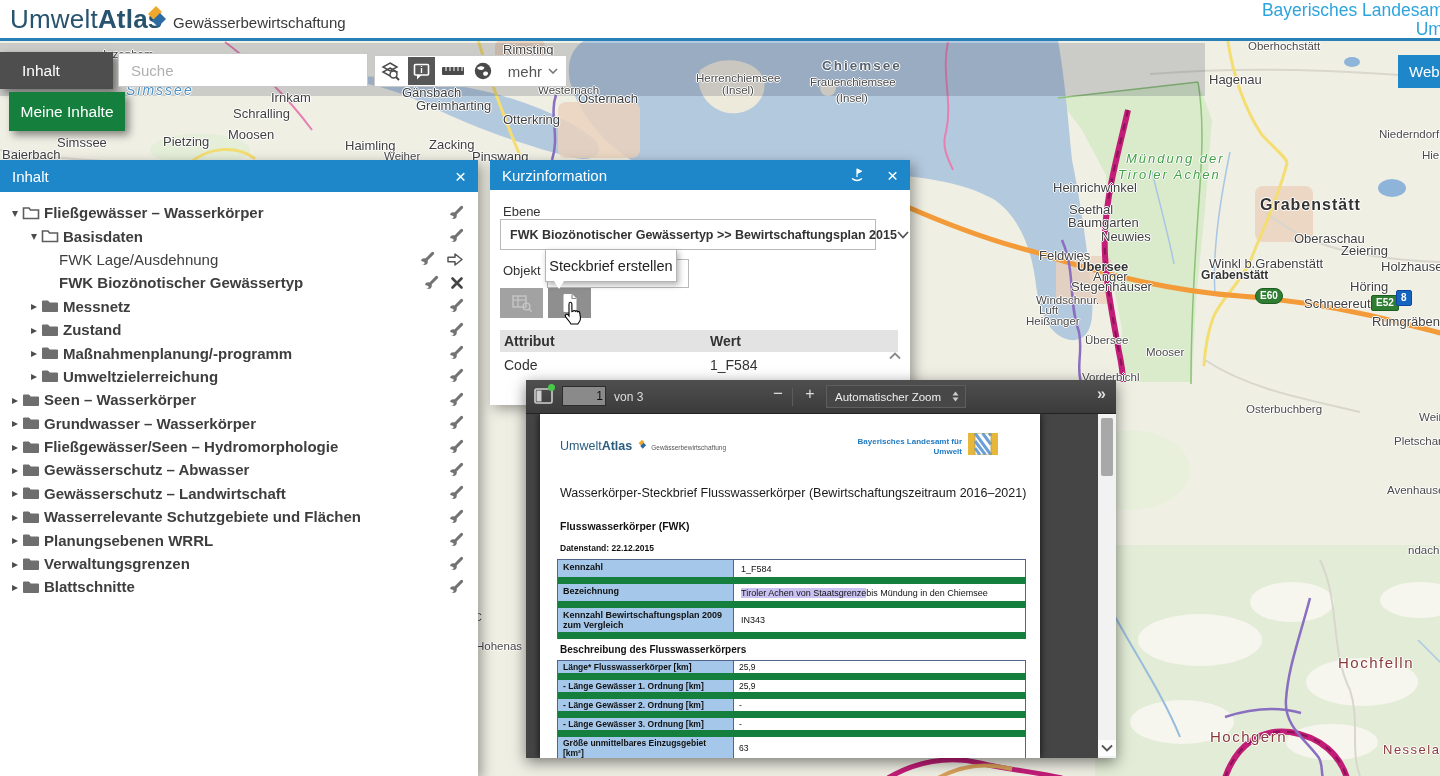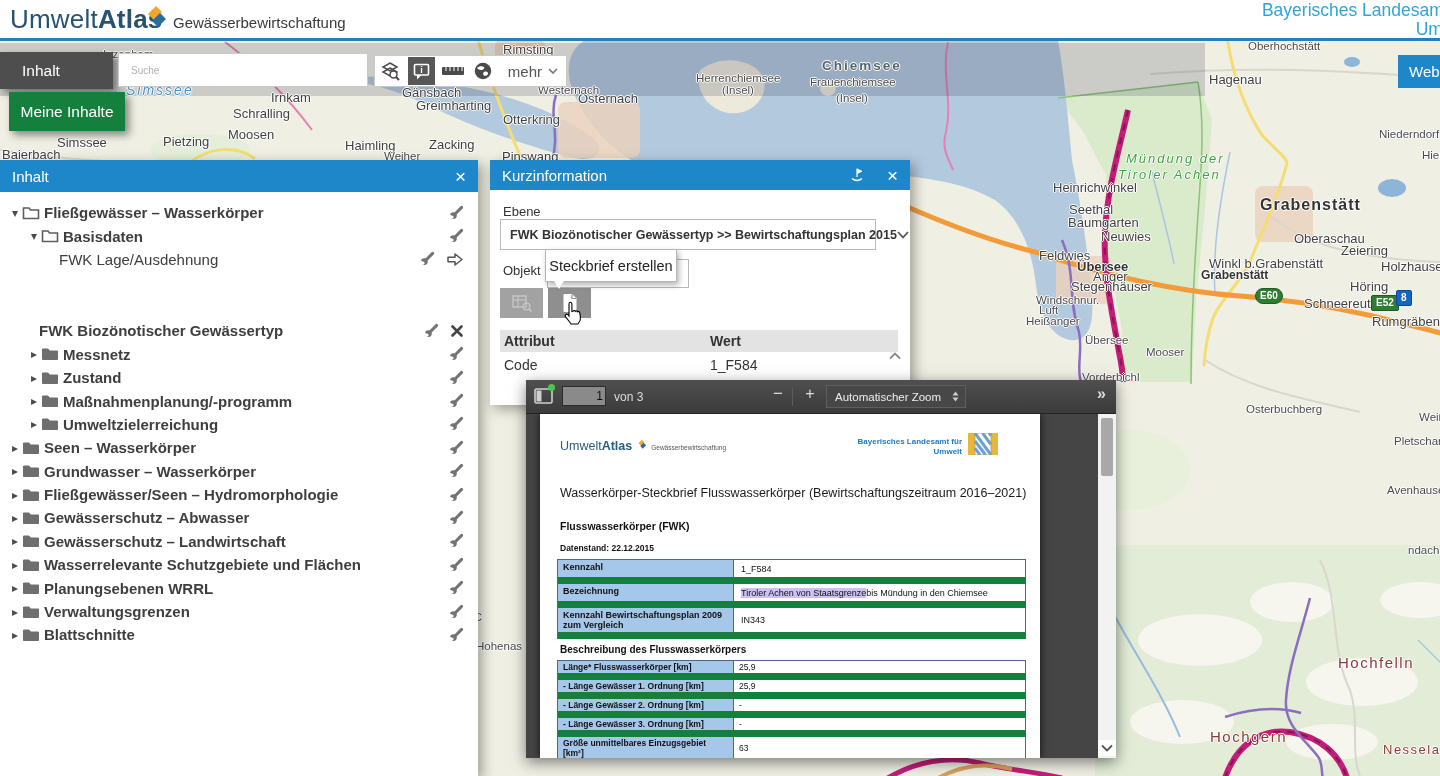--- a/index.html
+++ b/index.html
@@ -38,21 +38,21 @@
 
   
   #btn-inhalt{position:absolute;left:0;top:52px;width:113px;height:37px;background:#4e4e4e;color:#fff;
               font-size:15.5px;line-height:37px;padding-left:22px;box-sizing:border-box;z-index:12;
               box-shadow:4px 4px 8px rgba(0,0,0,.45);cursor:pointer;}
   #btn-meine{position:absolute;left:9px;top:92px;width:116px;height:39px;background:#15803d;color:#fff;
              font-size:15.5px;line-height:39px;text-align:center;z-index:12;
              box-shadow:4px 4px 8px rgba(0,0,0,.45);cursor:pointer;}
   #search-box{position:absolute;left:118px;top:53px;width:250px;height:34px;background:#fff;
               border:1px solid #c9c9c9;box-sizing:border-box;z-index:12;}
-  #search-box input{width:100%;height:100%;border:0;outline:none;padding:0 12px;font-size:10px;
+  #search-box input{width:100%;height:100%;border:0;outline:none;padding:0 12px;font-size:15px;
               font-family:"Liberation Sans",sans-serif;box-sizing:border-box;color:#6d28d9;}
   #search-box input::placeholder{color:#b0b0b0;}
   #toolbar{position:absolute;left:374px;top:55px;width:193px;height:32px;background:#fff;
            border:1px solid #c9c9c9;box-sizing:border-box;display:flex;align-items:center;z-index:12;}
   .tb-btn{width:32px;height:30px;display:flex;align-items:center;justify-content:center;cursor:pointer;}
   .tb-btn.dark{background:#575757;width:30px;height:28px;margin:0 3px;}
   #mehr-btn{display:flex;align-items:center;gap:6px;padding:0 8px 0 10px;cursor:pointer;
             color:#555;font-size:15px;height:100%;}
   #btn-webkarten{position:absolute;left:1398px;top:55px;width:95px;height:33px;background:#1d87c9;color:#fff;
             font-size:15px;line-height:33px;padding-left:11px;box-sizing:border-box;z-index:12;cursor:pointer;}
@@ -250,21 +250,21 @@
       <span class="ml pl" style="left: 228px; top: 127px;">Moosen</span>
       <span class="ml pl" style="left: 233px; top: 106px;">Schralling</span>
       <span class="ml pl" style="left: 271px; top: 90px;">Irnkam</span>
       <span class="ml pl" style="left: 345px; top: 138px;">Haimling</span>
       <span class="ml pl s" style="left: 384px; top: 150px;">Weiher</span>
       <span class="ml pl" style="left: 429px; top: 137px;">Zacking</span>
       <span class="ml pl" style="left: 402px; top: 85px;">Gänsbach</span>
       <span class="ml pl" style="left: 416px; top: 98px;">Greimharting</span>
       <span class="ml pl" style="left: 503px; top: 112px;">Otterkring</span>
       <span class="ml pl" style="left: 578px; top: 91px;">Osternach</span>
-      <span class="ml pl" style="left: 502px; top: 149px;">Pinswang</span>
+      <span class="ml pl" style="left: 472px; top: 149px;">Pinswang</span>
       <span class="ml pl s" style="left: 538px; top: 84px;">Westernach</span>
       <span class="ml water" style="left: 822px; top: 58px;">Chiemsee</span>
       <span class="ml pl s" style="left: 696px; top: 72px;">Herrenchiemsee</span>
       <span class="ml pl s" style="left: 722px; top: 84px;">(Insel)</span>
       <span class="ml pl s" style="left: 810px; top: 76px;">Frauenchiemsee</span>
       <span class="ml pl s" style="left: 836px; top: 92px;">(Insel)</span>
       <span class="ml pl s" style="left: 1248px; top: 40px;">Oberhochstätt</span>
       <span class="ml pl" style="left: 1209px; top: 72px;">Hagenau</span>
       <span class="ml pl s" style="left: 1379px; top: 128px;">Niederndorf</span>
       <span class="ml pl s" style="left: 1422px; top: 149px;">Hiensberg</span>
@@ -429,21 +429,21 @@
             <path d="M13.6 2.4 L7.8 8.2" stroke="#737373" stroke-width="3" stroke-linecap="round"></path>
             <circle cx="5.4" cy="10.6" r="3.4" fill="#737373"></circle>
             <circle cx="3.9" cy="12.1" r="1.7" fill="#fff"></circle>
             <rect x="0.2" y="10.6" width="4" height="3" fill="#fff" transform="rotate(-45 2.2 12.1)"></rect>
           </svg>
           <svg width="18" height="15" viewBox="0 0 18 15">
             <path d="M2 5.2 h7 V2 l7 5.5 -7 5.5 V9.8 H2 z" fill="#fff" stroke="#555" stroke-width="1.5" stroke-linejoin="round"></path>
           </svg>
         </span>
       </div>
-      <div class="tree-row" style="padding-left: 26px; margin-top: 48px;">
+      <div class="tree-row" style="padding-left: 46px;">
         <span class="leafpad"></span>
         <span class="lbl b">FWK Biozönotischer Gewässertyp</span>
         <span class="acts">
           <svg width="16" height="16" viewBox="0 0 16 16">
             <path d="M13.6 2.4 L7.8 8.2" stroke="#737373" stroke-width="3" stroke-linecap="round"></path>
             <circle cx="5.4" cy="10.6" r="3.4" fill="#737373"></circle>
             <circle cx="3.9" cy="12.1" r="1.7" fill="#fff"></circle>
             <rect x="0.2" y="10.6" width="4" height="3" fill="#fff" transform="rotate(-45 2.2 12.1)"></rect>
           </svg>
           <svg width="14" height="14" viewBox="0 0 14 14">

